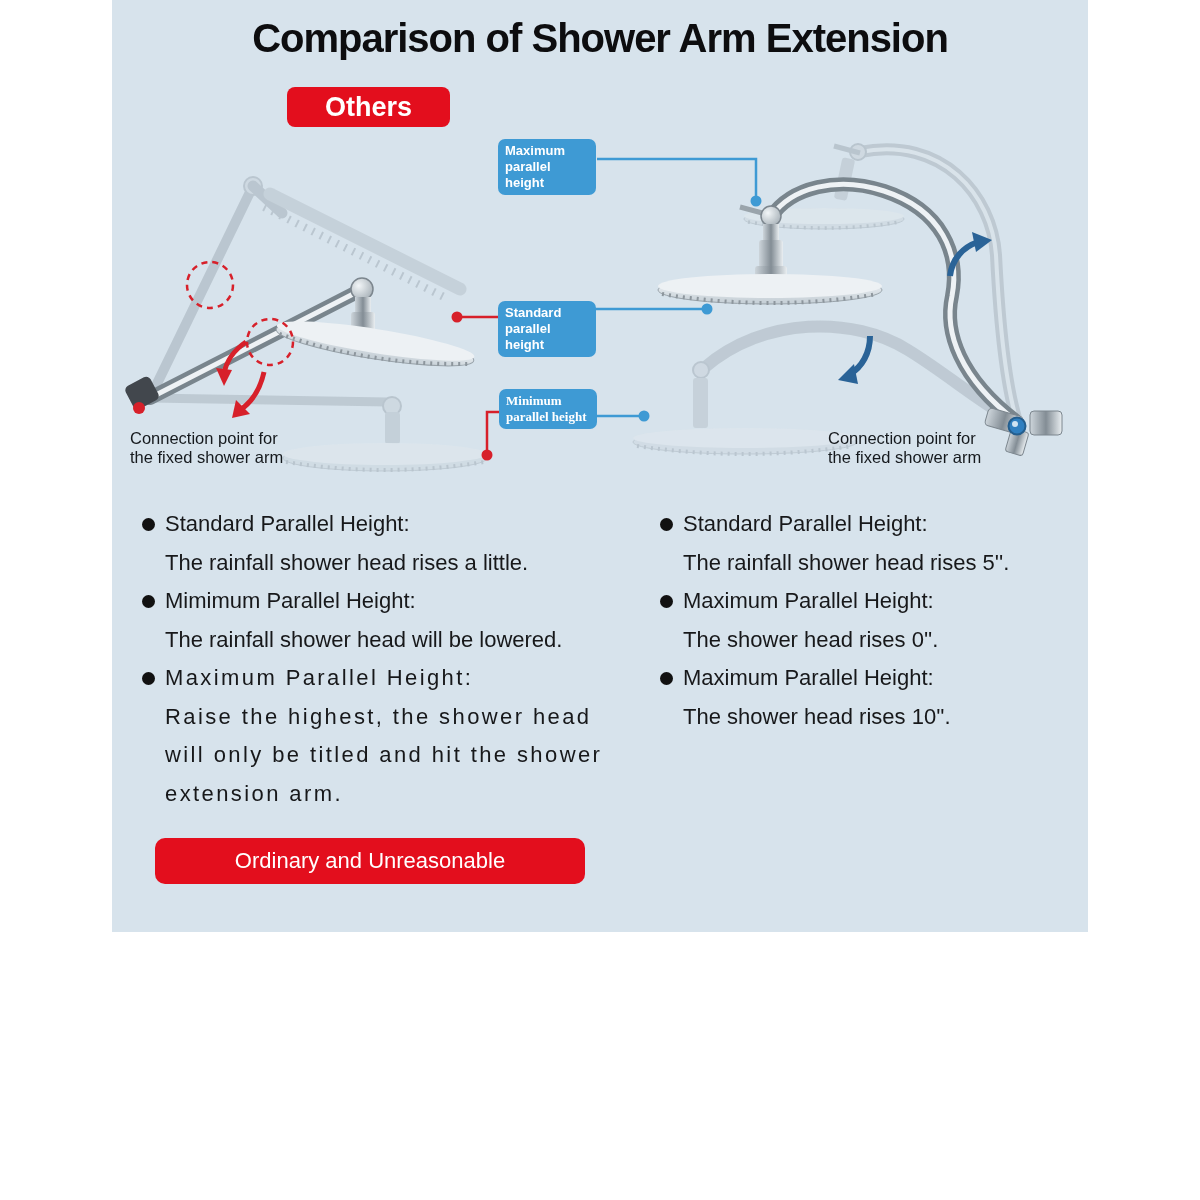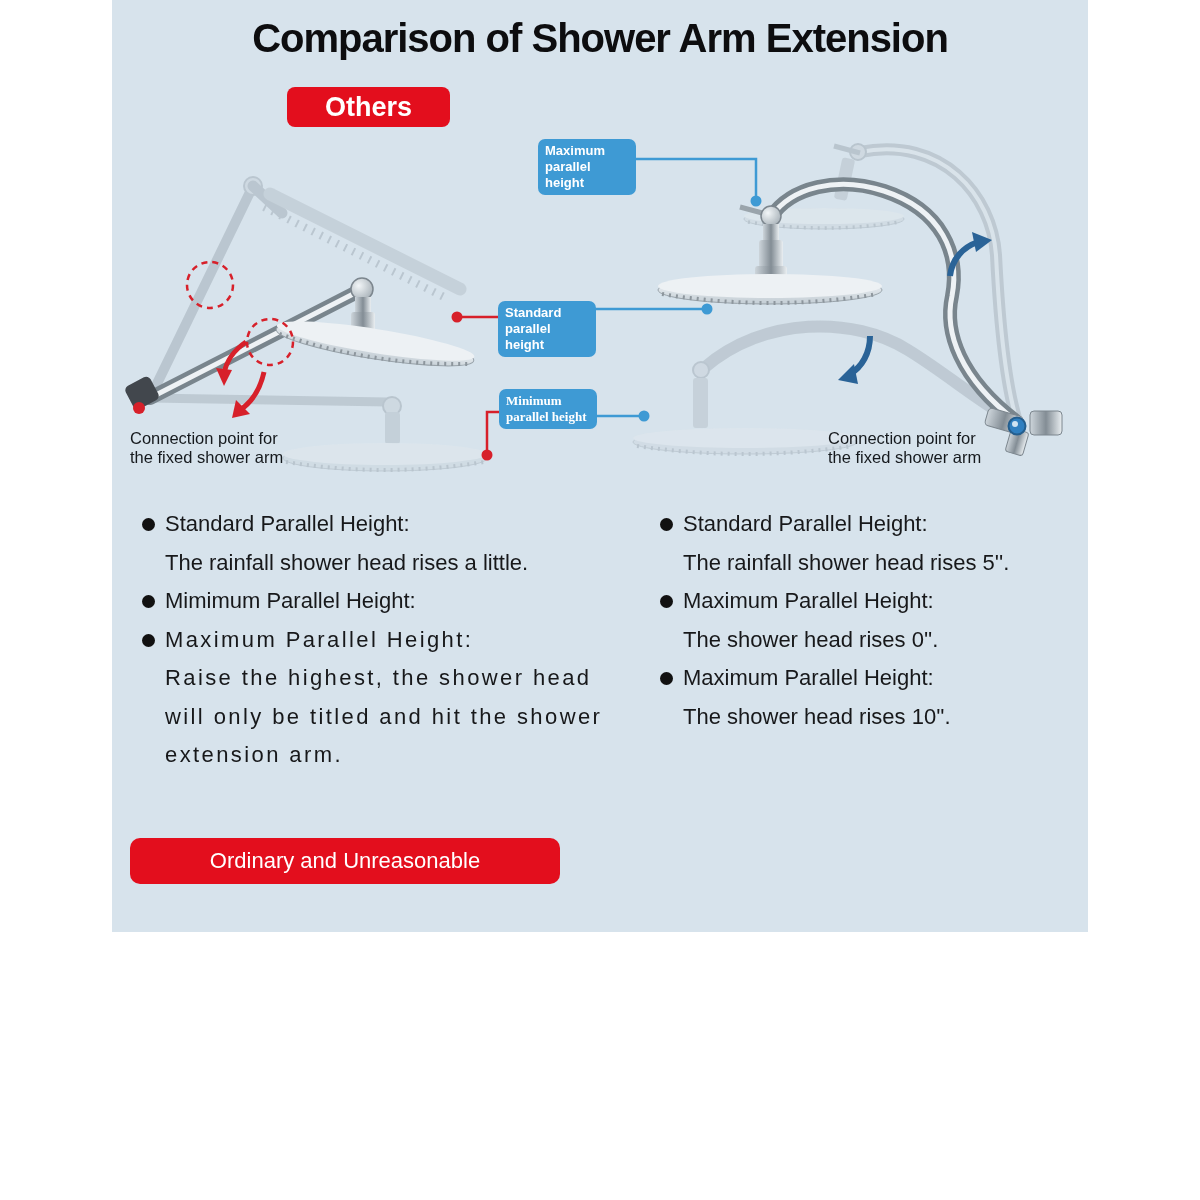--- a/index.html
+++ b/index.html
@@ -9,39 +9,39 @@
   .title{position:absolute;left:0;top:16px;width:100%;text-align:center;
          font-size:40px;font-weight:bold;letter-spacing:-1px;color:#0d0d0f;margin:0;}
   .badge{position:absolute;height:40px;border-radius:8px;display:flex;align-items:center;
          justify-content:center;color:#ffffff;font-size:27px;font-weight:500;}
   .badge-others{left:175px;top:87px;width:163px;background:#e30e1d;font-weight:bold;}
   .badge-ours{left:636px;top:87px;width:165px;background:#47a4de;}
   .diagram{position:absolute;left:0;top:0;width:976px;height:932px;}
   .callout{position:absolute;width:98px;background:#3e9ad4;color:#ffffff;border-radius:7px;
            padding:4px 7px;font-size:13px;line-height:16px;font-weight:600;white-space:pre-line;
            box-sizing:border-box;}
-  .callout-max{left:386px;top:139px;margin-left:40px;}
+  .callout-max{left:386px;top:139px;}
   .callout-std{left:386px;top:301px;}
   .callout-min{left:387px;top:389px;font-family:Liberation Serif, serif;}
   .conn-text{position:absolute;font-size:16.5px;line-height:19px;color:#15191d;
              white-space:pre-line;}
   .conn-left{left:18px;top:429px;}
   .conn-right{left:716px;top:429px;}
   .bullets{position:absolute;top:505px;}
   .bullets-left{left:30px;width:520px;}
   .bullets-right{left:548px;width:425px;}
   .bullet-item{display:flex;align-items:flex-start;}
   .dot{flex:0 0 13px;width:13px;height:13px;border-radius:50%;background:#111;margin:13px 10px 0 0;}
   .bullet-text{font-size:22px;line-height:38.5px;color:#17181a;}
   .bullet-title{}
   .bullet-desc{white-space:pre-line;}
   .spaced{letter-spacing:2.4px;}
   .banner{position:absolute;top:838px;height:46px;border-radius:10px;display:flex;
           align-items:center;justify-content:center;color:#ffffff;font-size:22px;font-weight:500;}
-  .banner-red{left:18px;width:430px;background:#e30e1d;}
+  .banner-red{left:43px;width:430px;background:#e30e1d;}
   .banner-blue{left:516px;width:432px;background:#47a4de;}
 </style>
 </head>
 <body>
 
 <div class="canvas">
   <div class="panel">
 
     <h1 class="title">Comparison of Shower Arm Extension</h1>
 
@@ -205,20 +205,21 @@
         <span class="dot"></span>
         <div class="bullet-text">
           <div class="bullet-title">Standard Parallel Height:</div>
           <div class="bullet-desc">The rainfall shower head rises a little.</div>
         </div>
       </div>
       <div class="bullet-item">
         <span class="dot"></span>
         <div class="bullet-text">
           <div class="bullet-title">Mimimum Parallel Height:</div>
+          <div class="bullet-desc">The rainfall shower head will be lowered.</div>
         </div>
       </div>
       <div class="bullet-item">
         <span class="dot"></span>
         <div class="bullet-text spaced">
           <div class="bullet-title">Maximum Parallel Height:</div>
           <div class="bullet-desc">Raise the highest, the shower head
 will only be titled and hit the shower
 extension arm.</div>
         </div>

